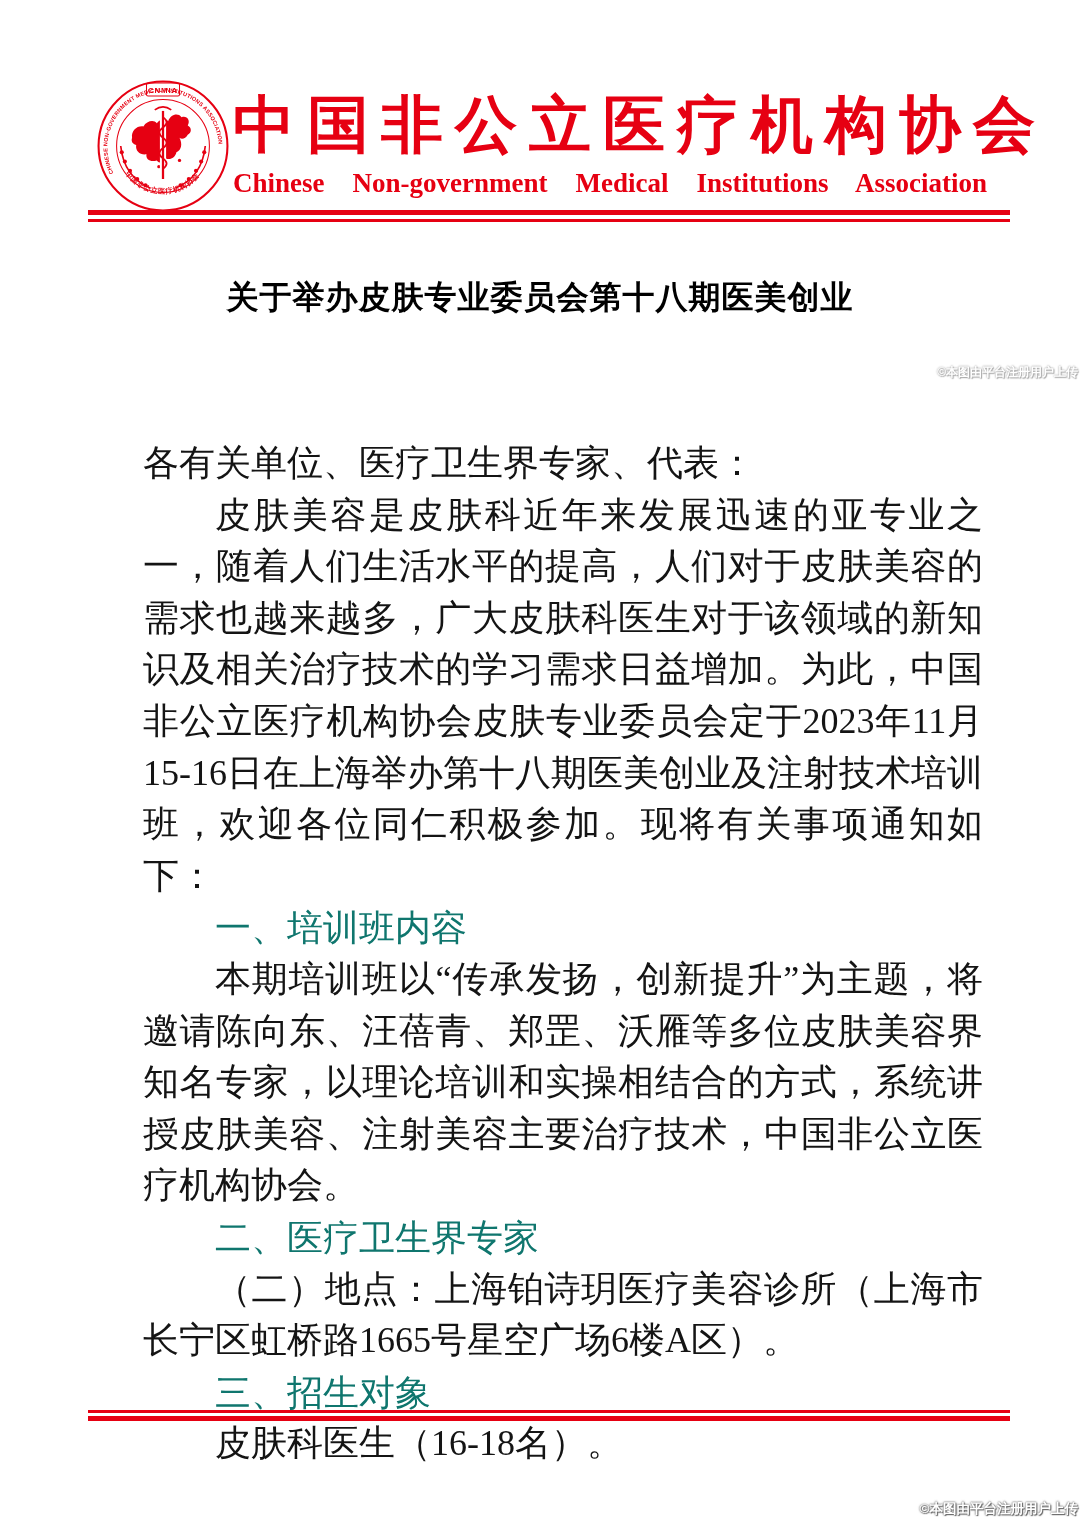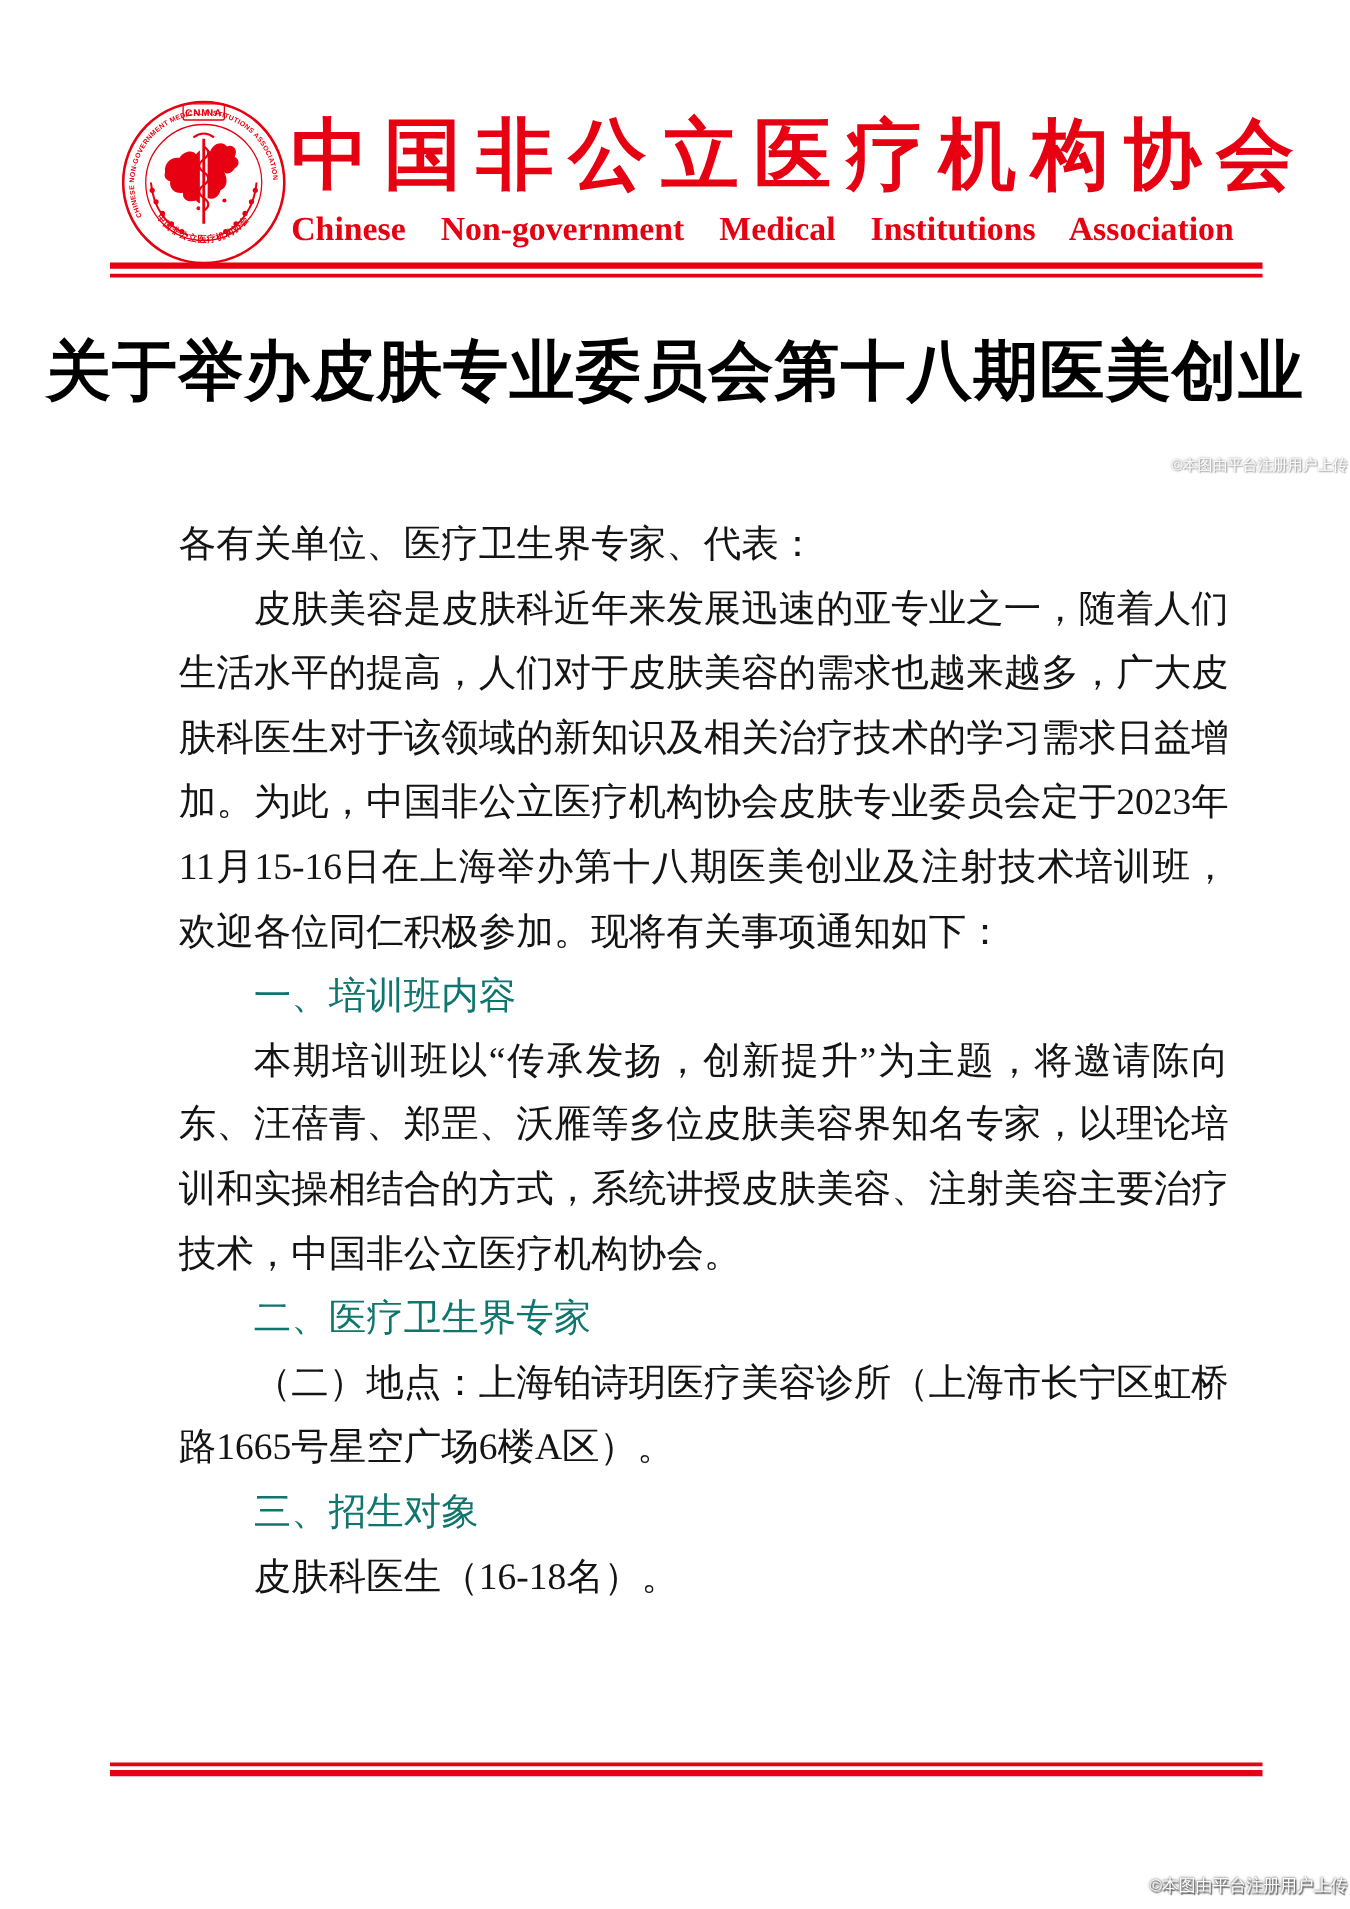--- a/index.html
+++ b/index.html
@@ -33,40 +33,40 @@
   .rule{position:absolute;left:88px;width:922px;background:#e60012;}
   .rule-top-thick{top:210px;height:5px;}
   .rule-top-thin{top:219px;height:3px;}
   .rule-bot-thin{top:1410px;height:3px;}
   .rule-bot-thick{top:1416px;height:5px;}
   
   .doc-title{
     position:absolute;left:0;right:0;top:271px;
     text-align:center;color:#000;
     font-family:"Liberation Serif","DejaVu Serif",serif;
-    font-weight:700;font-size:52px;line-height:53px;
+    font-weight:700;font-size:32px;line-height:53px;
     letter-spacing:1px;
   }
   
   .doc-body{
-    position:absolute;left:143px;top:410px;width:840px;
-    font-size:30px;line-height:51.6px;
+    position:absolute;left:143px;top:438px;width:840px;
+    font-size:36px;line-height:51.6px;
     color:#141414;text-align:justify;
   }
   .doc-body p{margin:0;text-indent:2em;}
   .doc-body p.salutation{text-indent:0;}
   .doc-body p.h{
     font-family:"Liberation Sans","DejaVu Sans",sans-serif;
     font-weight:400;color:#0f766e;
   }
   
   .wm{
     position:absolute;right:2px;
     font-family:"Liberation Sans","DejaVu Sans",sans-serif;
-    font-weight:400;color:#ffffff;white-space:nowrap;
+    font-weight:700;color:#ffffff;white-space:nowrap;
     text-shadow:0 0 2px #777,0 0 2px #777,1px 1px 1px #555;
   }
   .wm-top{top:364px;font-size:12px;opacity:.55;}
   .wm-bottom{top:1500px;font-size:13.5px;}
   
   .logo svg{width:100%;height:100%;}
   .logo .red{fill:#e60012;}
   .logo .stroke-red{stroke:#e60012;fill:none;}
 </style>
 </head>

